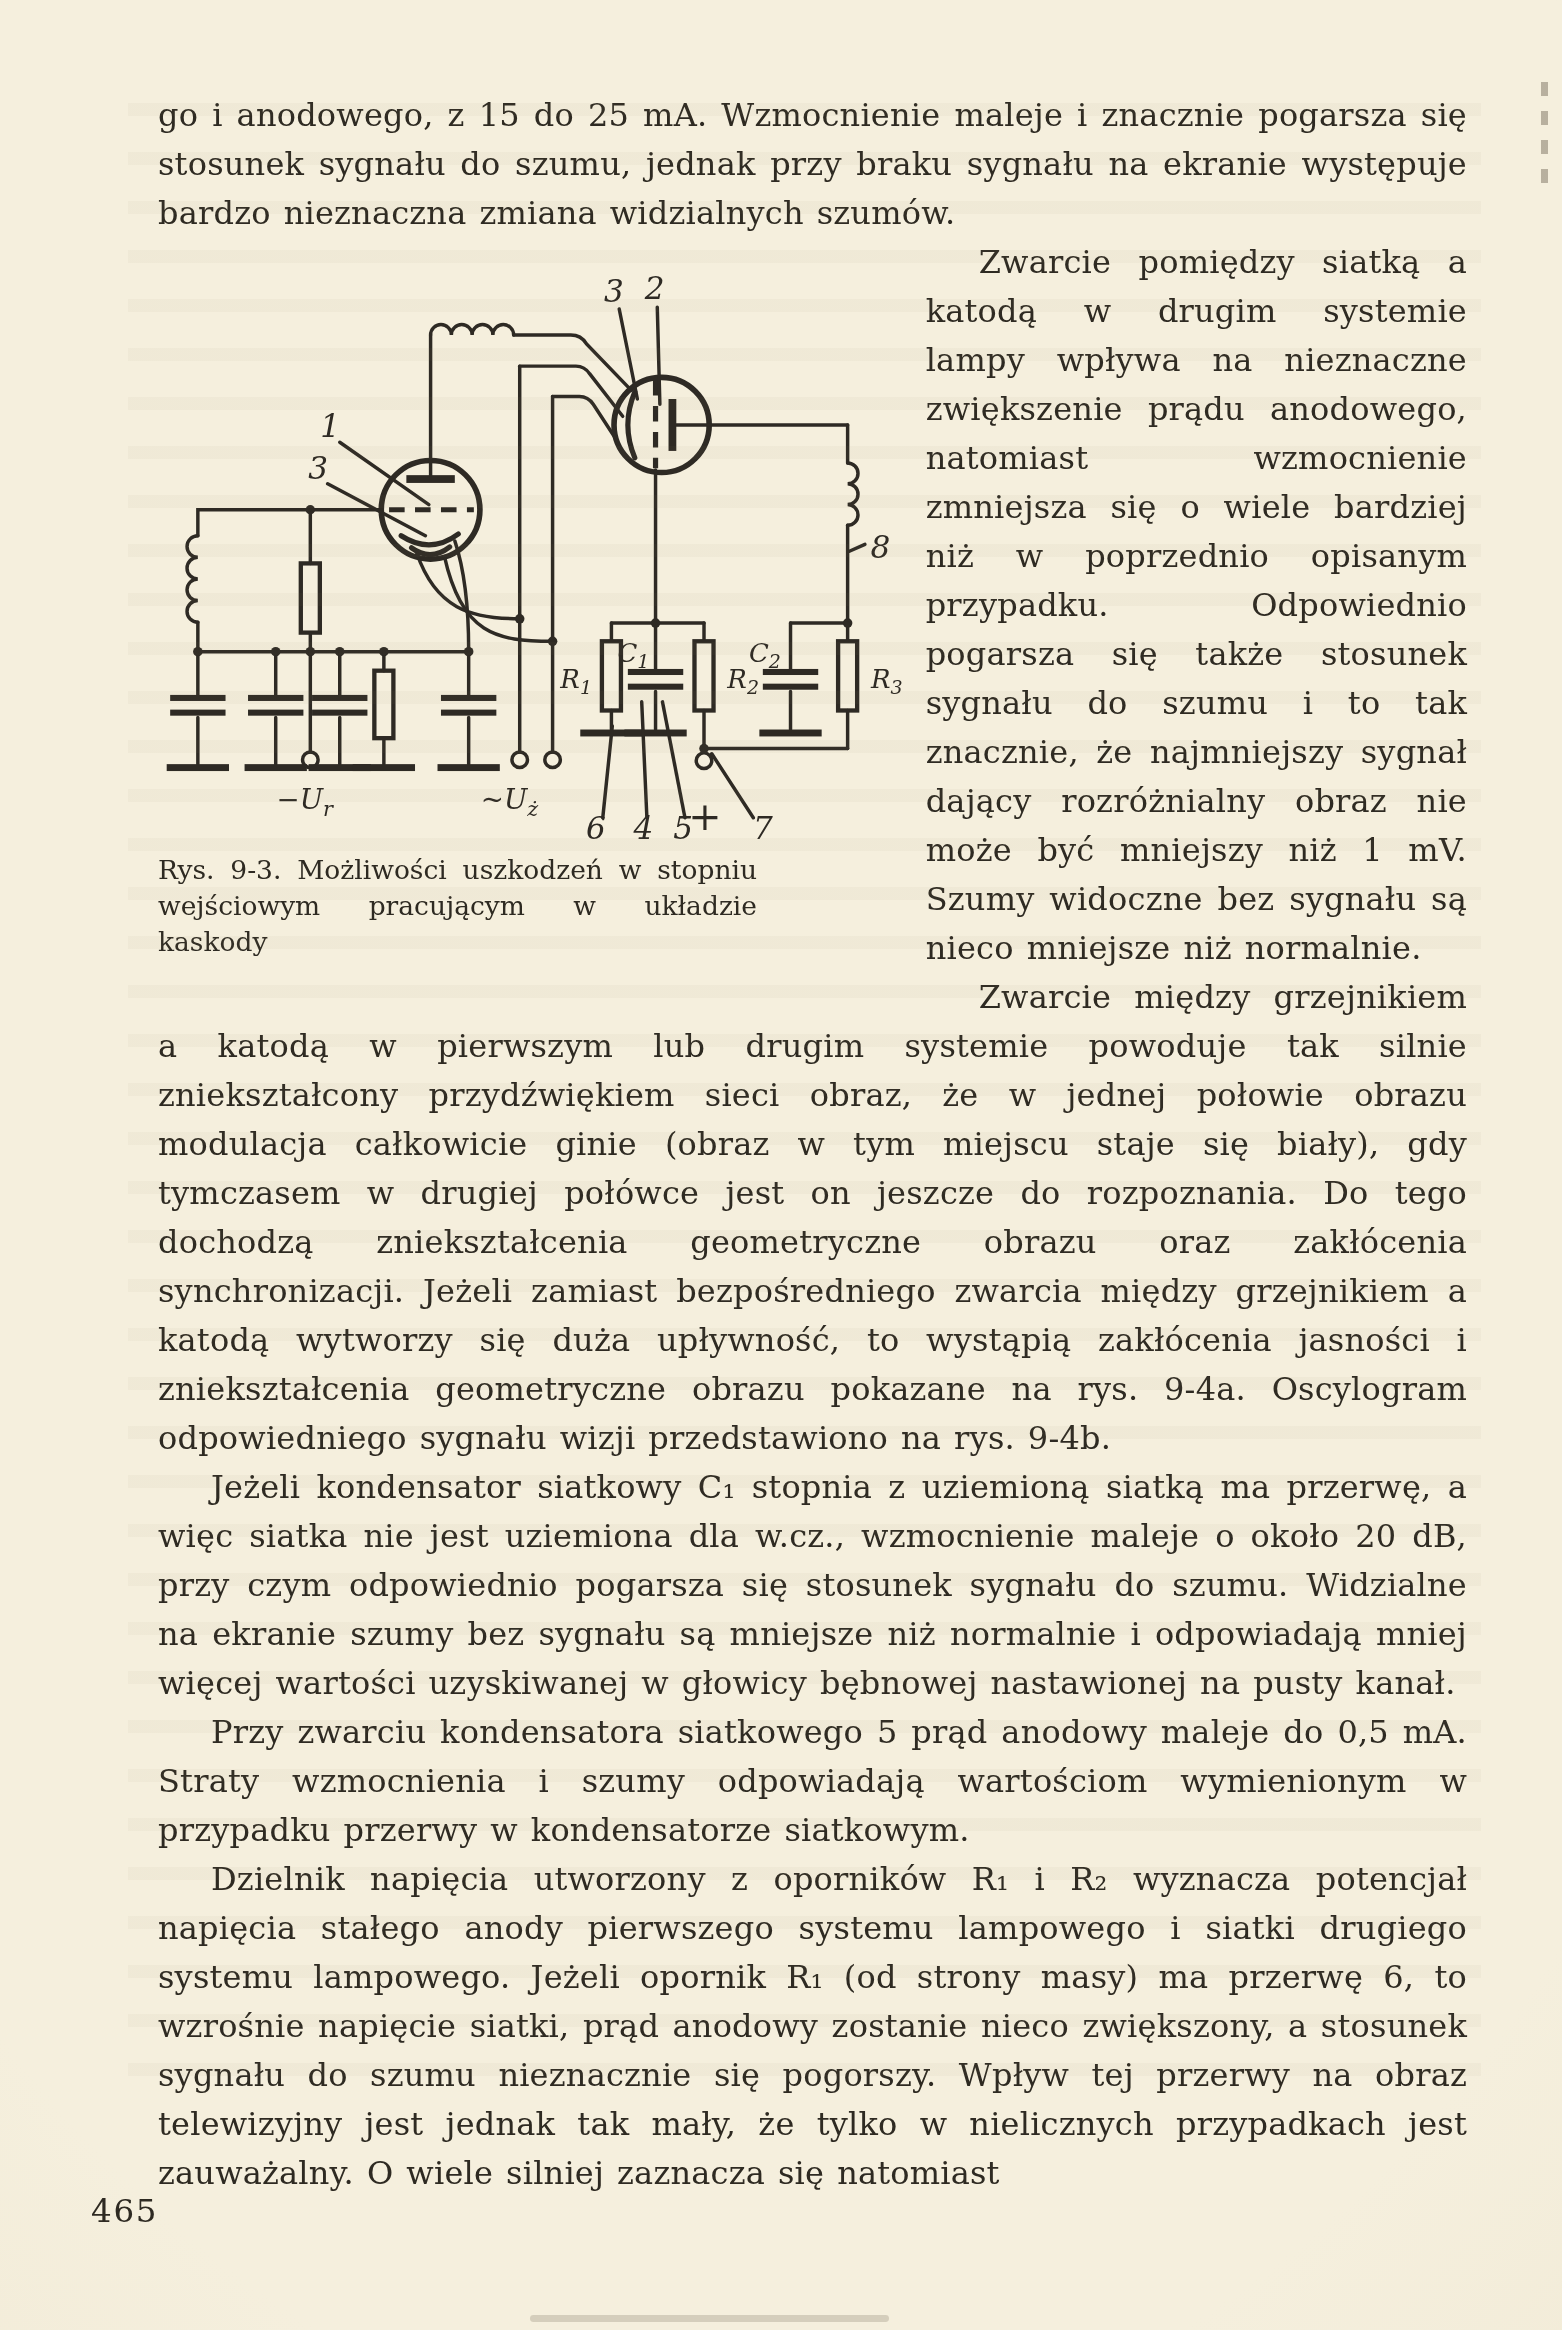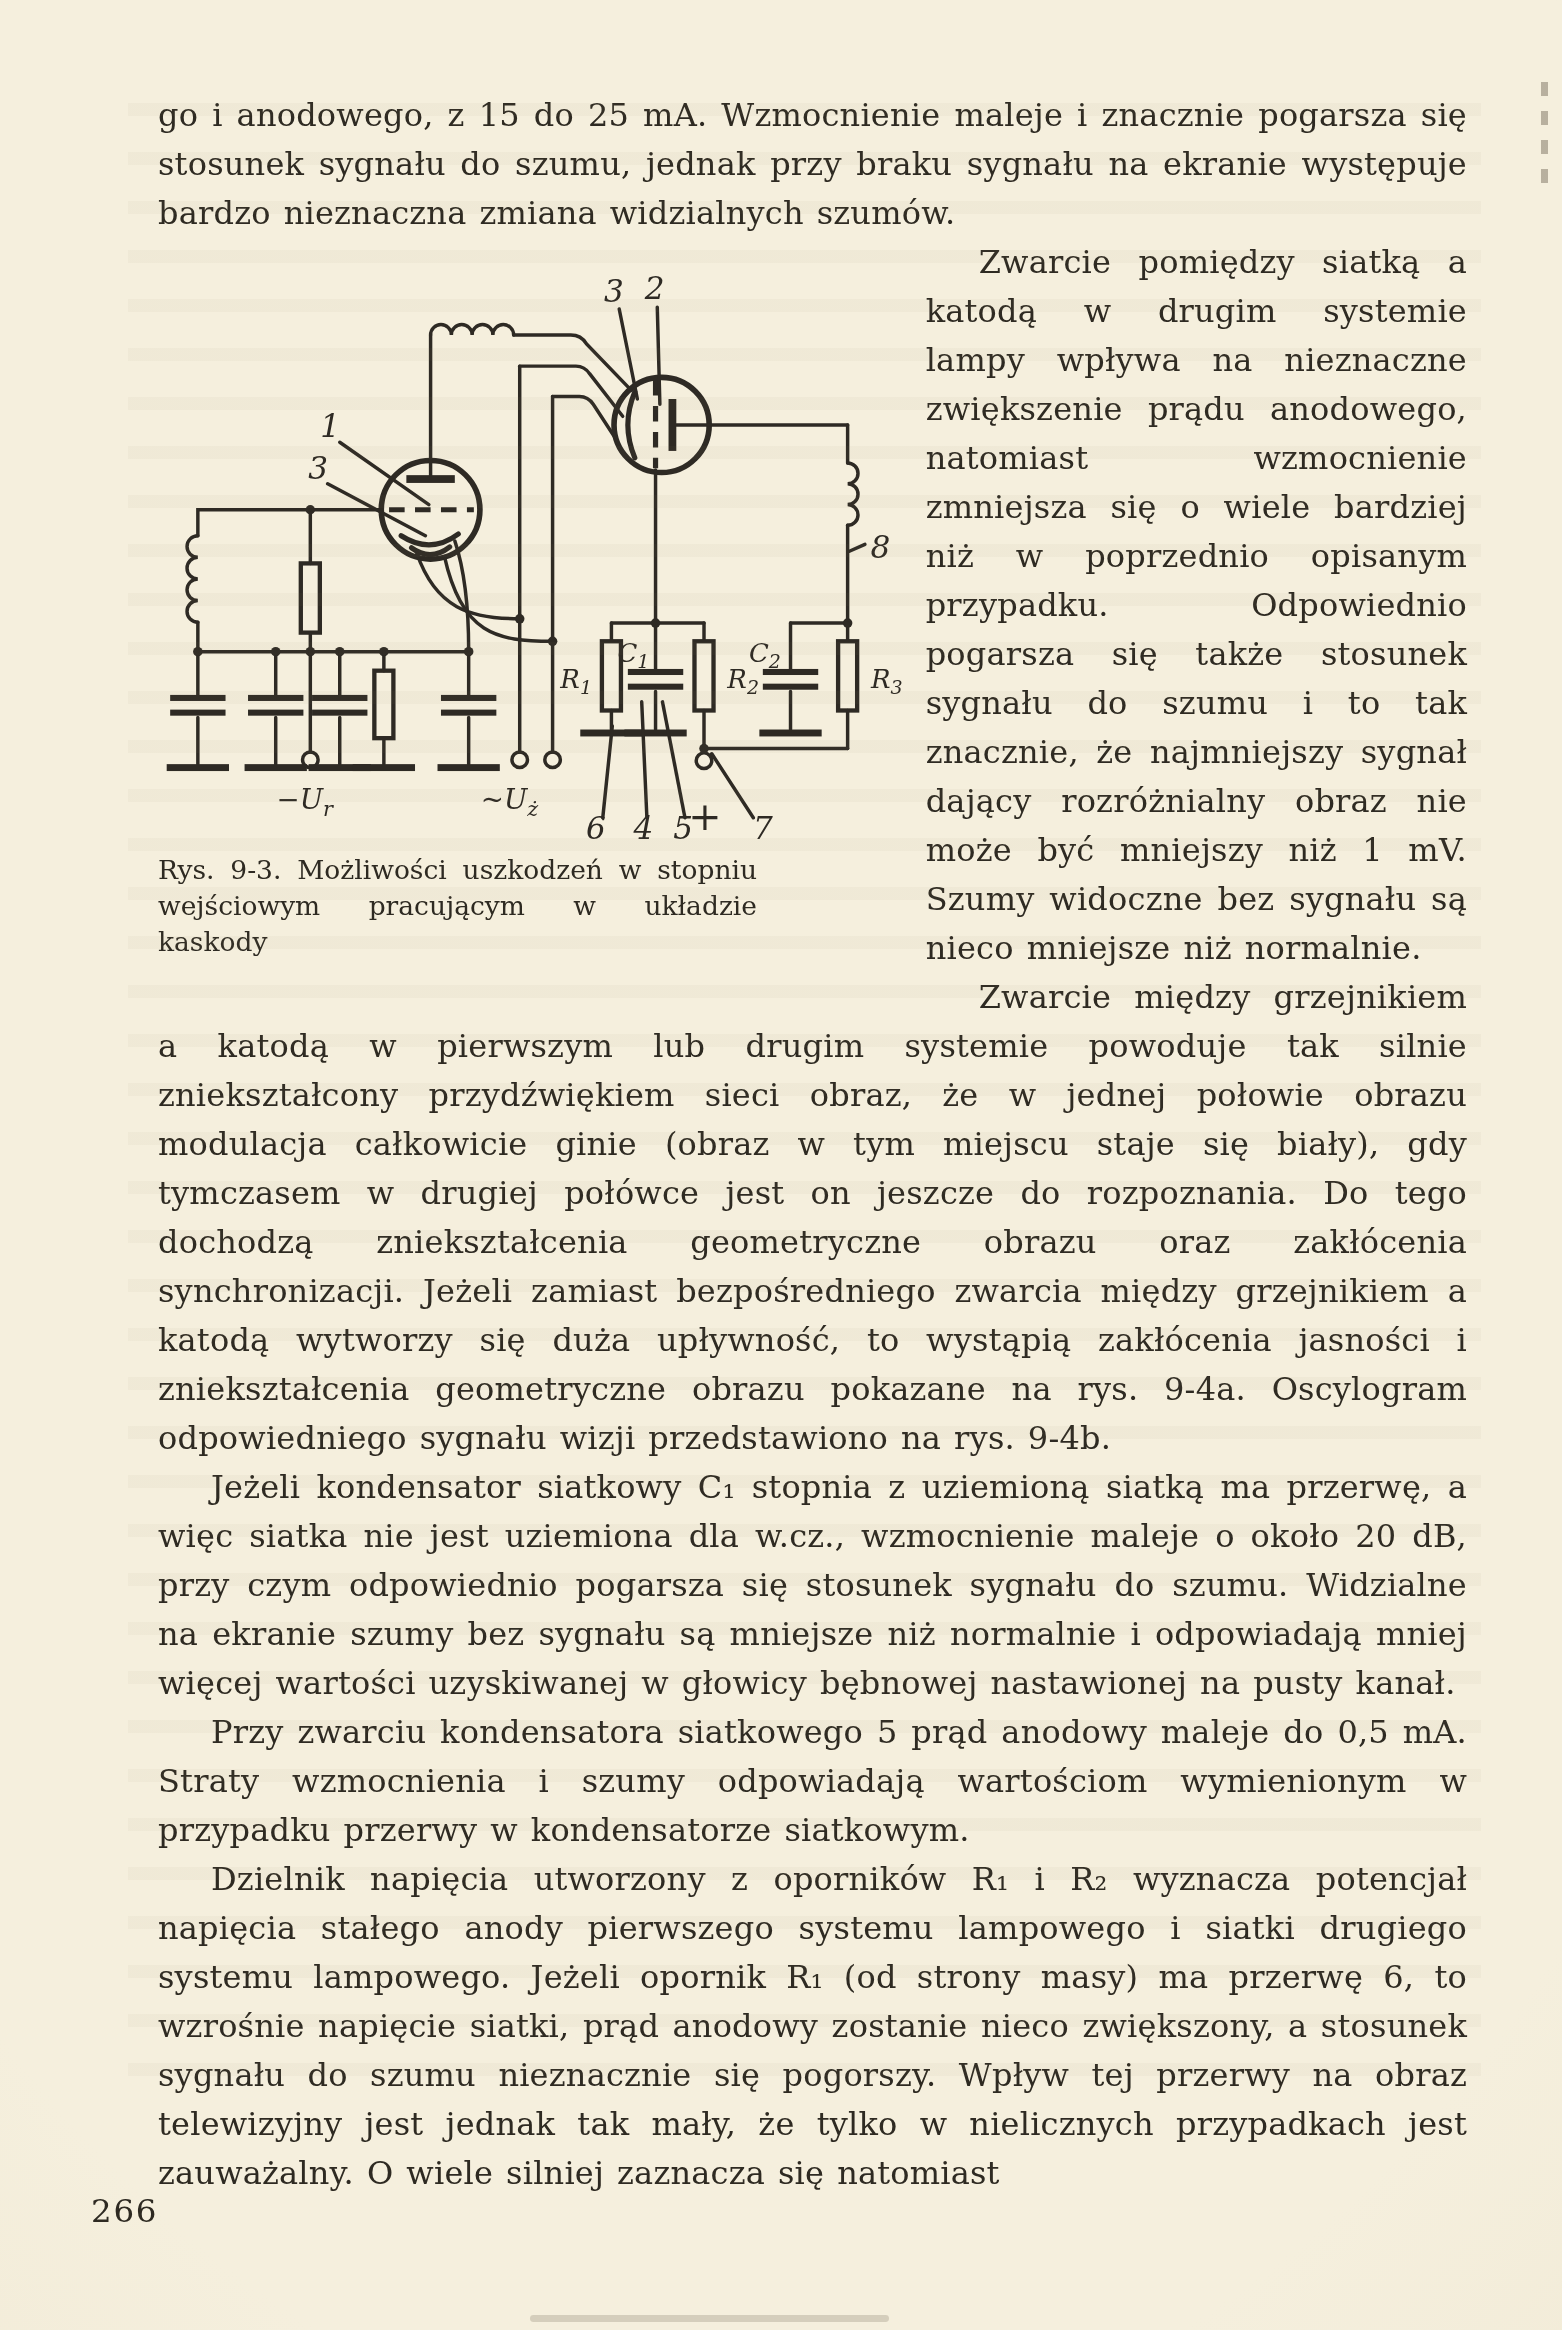--- a/index.html
+++ b/index.html
@@ -280,15 +280,15 @@
       <p class="caption">Rys. 9-3. Możliwości uszkodzeń w stopniu wejściowym pracującym w układzie kaskody</p>
     </div>
 
     <p class="body indent">Zwarcie pomiędzy siatką a katodą w drugim systemie lampy wpływa na nieznaczne zwiększenie prądu anodowego, natomiast wzmocnienie zmniejsza się o wiele bardziej niż w poprzednio opisanym przypadku. Odpowiednio pogarsza się także stosunek sygnału do szumu i to tak znacznie, że najmniejszy sygnał dający rozróżnialny obraz nie może być mniejszy niż 1 mV. Szumy widoczne bez sygnału są nieco mniejsze niż normalnie.</p>
     <p class="body indent">Zwarcie między grzejnikiem a katodą w pierwszym lub drugim systemie powoduje tak silnie zniekształcony przydźwiękiem sieci obraz, że w jednej połowie obrazu modulacja całkowicie ginie (obraz w tym miejscu staje się biały), gdy tymczasem w drugiej połówce jest on jeszcze do rozpoznania. Do tego dochodzą zniekształcenia geometryczne obrazu oraz zakłócenia synchronizacji. Jeżeli zamiast bezpośredniego zwarcia między grzejnikiem a katodą wytworzy się duża upływność, to wystąpią zakłócenia jasności i zniekształcenia geometryczne obrazu pokazane na rys. 9-4a. Oscylogram odpowiedniego sygnału wizji przedstawiono na rys. 9-4b.</p>
     <p class="body indent">Jeżeli kondensator siatkowy C₁ stopnia z uziemioną siatką ma przerwę, a więc siatka nie jest uziemiona dla w.cz., wzmocnienie maleje o około 20 dB, przy czym odpowiednio pogarsza się stosunek sygnału do szumu. Widzialne na ekranie szumy bez sygnału są mniejsze niż normalnie i odpowiadają mniej więcej wartości uzyskiwanej w głowicy bębnowej nastawionej na pusty kanał.</p>
     <p class="body indent">Przy zwarciu kondensatora siatkowego 5 prąd anodowy maleje do 0,5 mA. Straty wzmocnienia i szumy odpowiadają wartościom wymienionym w przypadku przerwy w kondensatorze siatkowym.</p>
     <p class="body indent">Dzielnik napięcia utworzony z oporników R₁ i R₂ wyznacza potencjał napięcia stałego anody pierwszego systemu lampowego i siatki drugiego systemu lampowego. Jeżeli opornik R₁ (od strony masy) ma przerwę 6, to wzrośnie napięcie siatki, prąd anodowy zostanie nieco zwiększony, a stosunek sygnału do szumu nieznacznie się pogorszy. Wpływ tej przerwy na obraz telewizyjny jest jednak tak mały, że tylko w nielicznych przypadkach jest zauważalny. O wiele silniej zaznacza się natomiast</p>
   </div>
 
-  <div class="pagenum">266</div>
+  <div class="pagenum">465</div>
 </div>
 
 
 </body></html>

